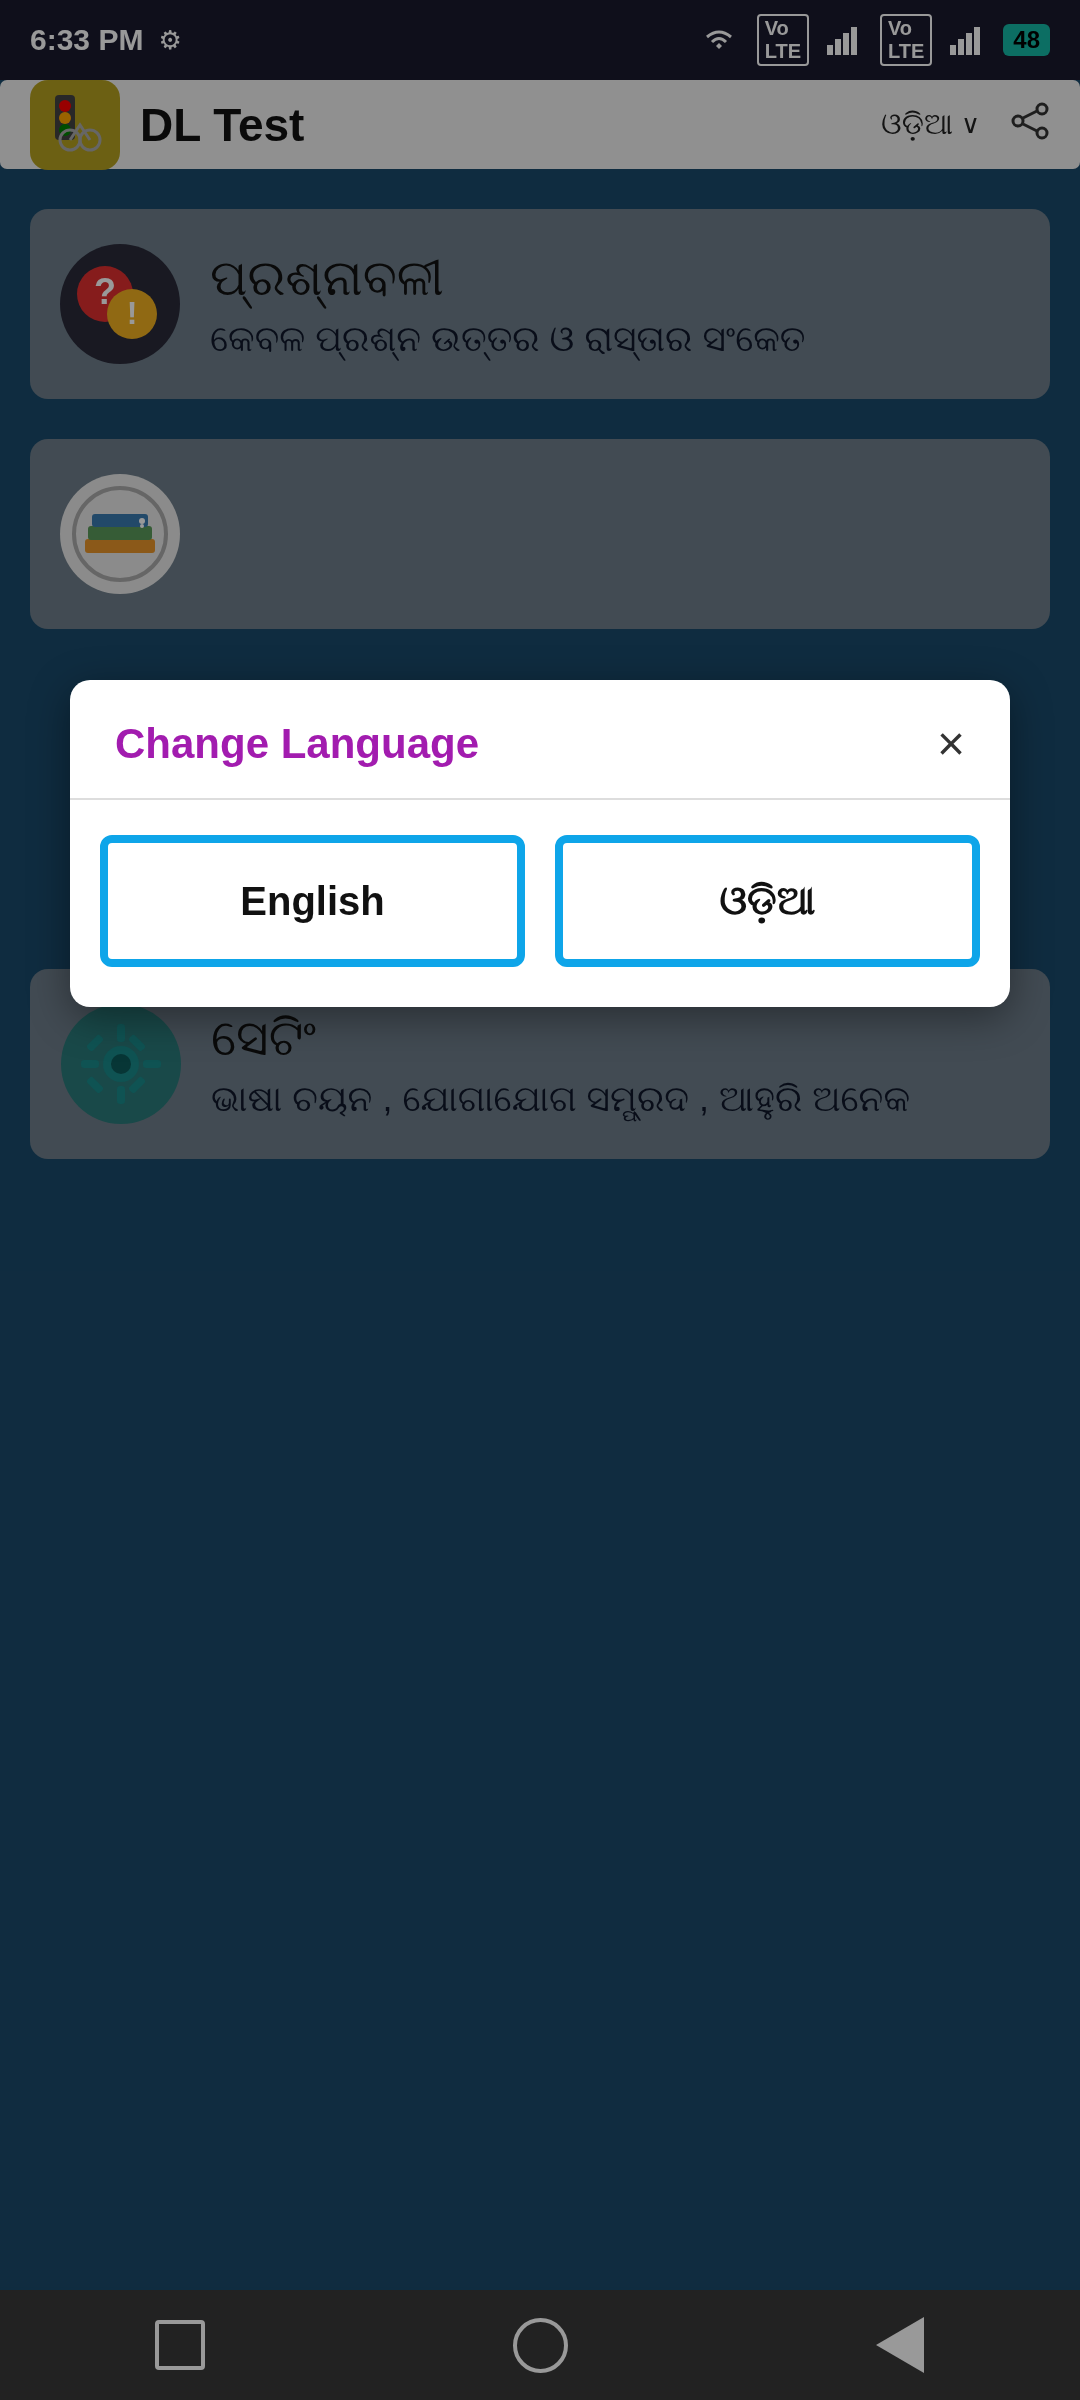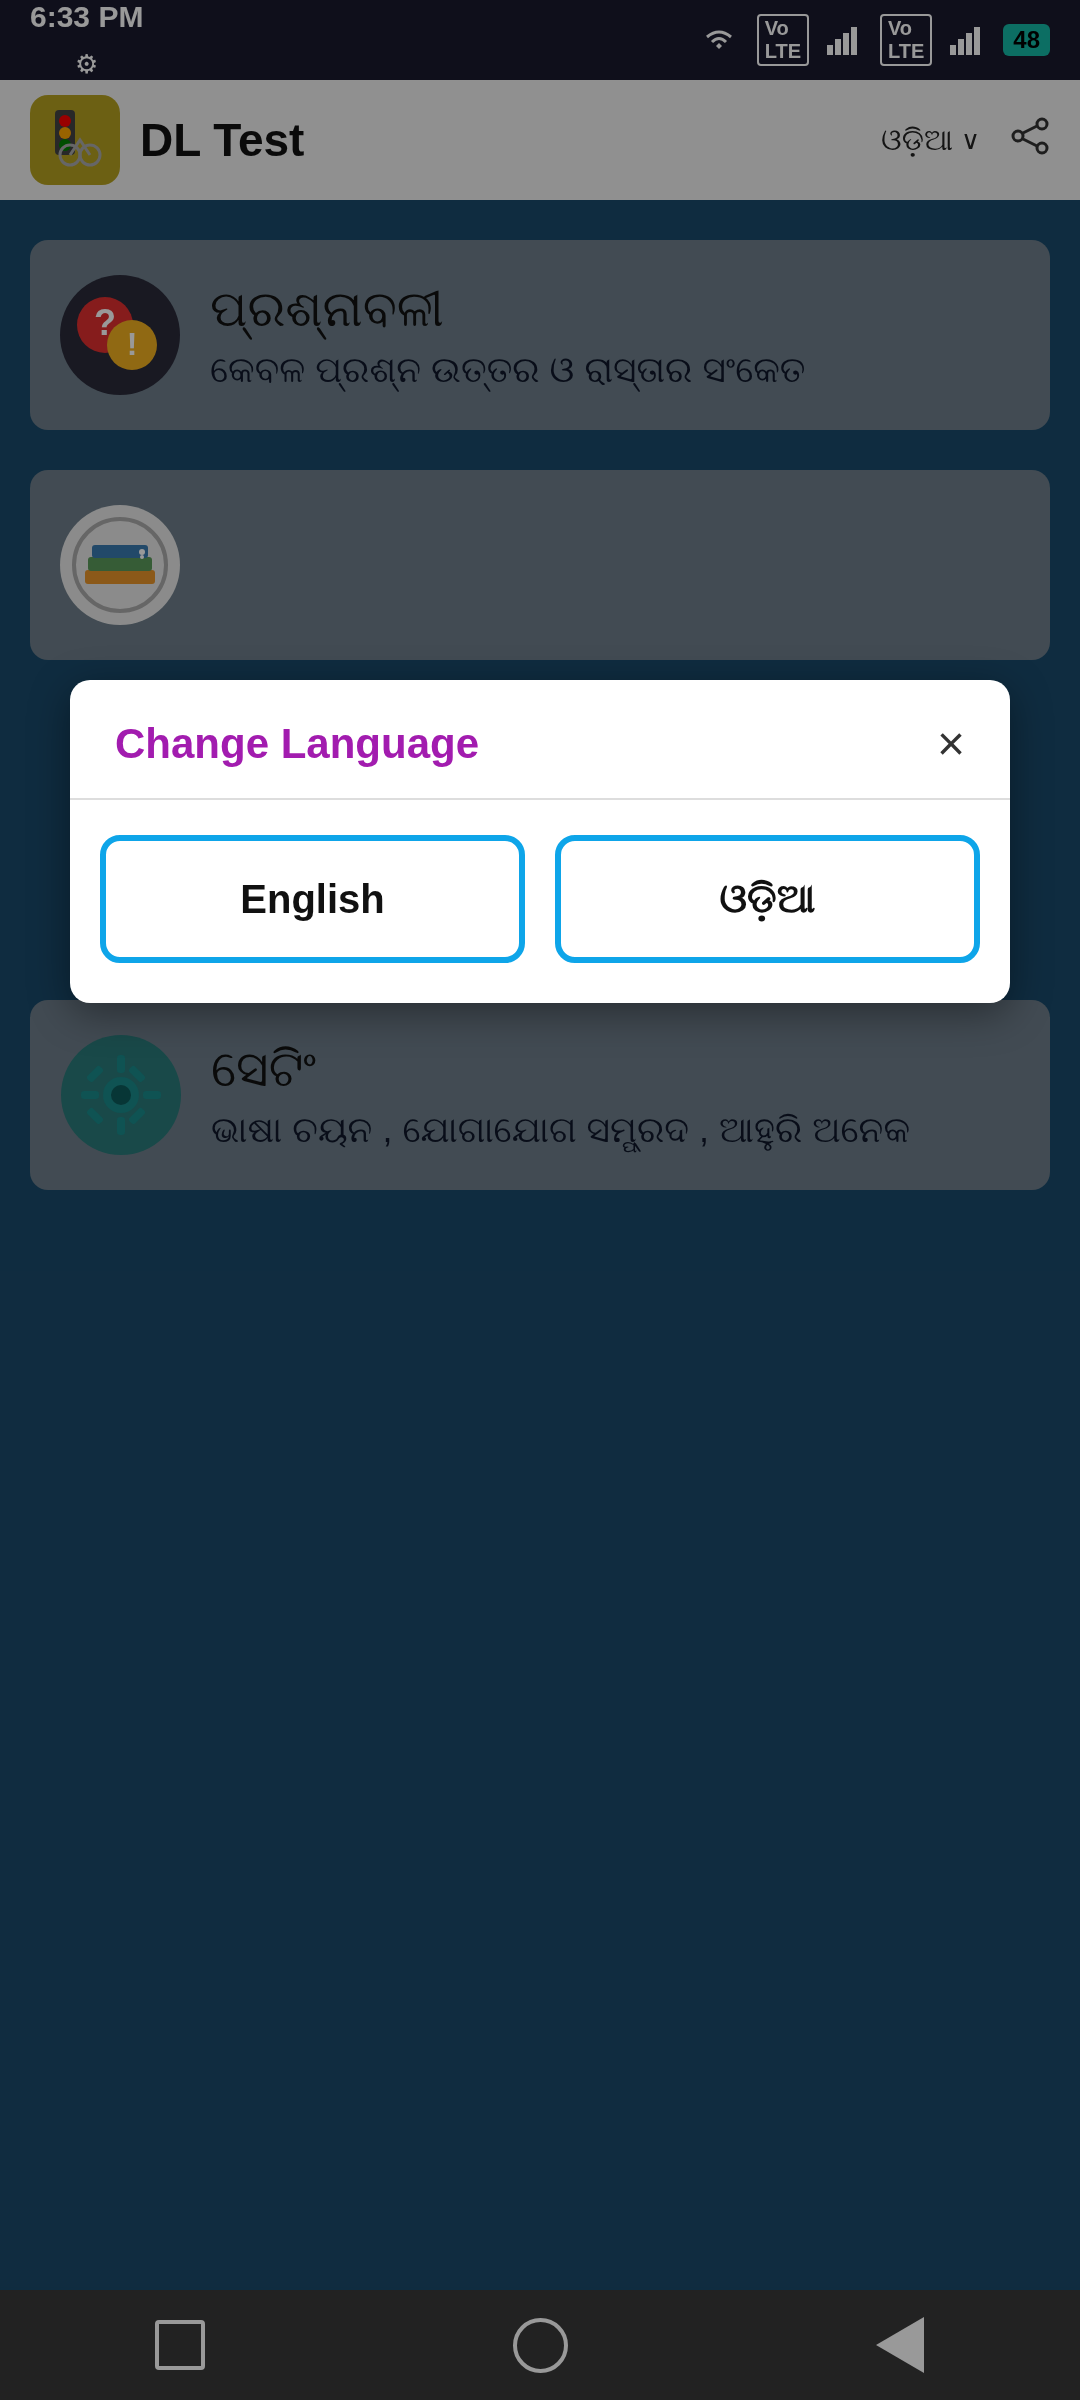--- a/index.html
+++ b/index.html
@@ -25,21 +25,20 @@
       padding: 0 30px;
       color: white;
       font-size: 28px;
       font-weight: 500;
     }
 
     .status-left {
       display: flex;
       align-items: center;
       gap: 15px;
-      flex-direction: column;
     }
 
     .status-time {
       font-size: 30px;
       font-weight: 600;
     }
 
     .settings-icon {
       font-size: 26px;
     }
@@ -55,26 +54,27 @@
       color: black;
       border-radius: 6px;
       padding: 2px 10px;
       font-size: 24px;
       font-weight: 700;
     }
 
     
     .app-header {
       width: 100%;
-      height: 120px;
+      height: 89px;
       background-color: #f0f0f0;
       display: flex;
       align-items: center;
       justify-content: space-between;
       padding: 8px 30px;
+      border-radius: 7px;
     }
 
     .header-left {
       display: flex;
       align-items: center;
       gap: 20px;
     }
 
     .app-logo {
       width: 90px;
@@ -228,22 +228,22 @@
 
     .dialog-options {
       display: flex;
       padding: 35px 30px 40px 30px;
       gap: 30px;
     }
 
     .lang-option {
       flex: 1;
       background: white;
-      border: 6px solid #0ea5e9;
-      border-radius: 20px;
+      border: 8px solid #0ea5e9;
+      border-radius: 12px;
       padding: 35px 20px;
       text-align: center;
       font-size: 40px;
       font-weight: 600;
       color: #111;
       cursor: pointer;
     }
 
     
     .nav-bar {

